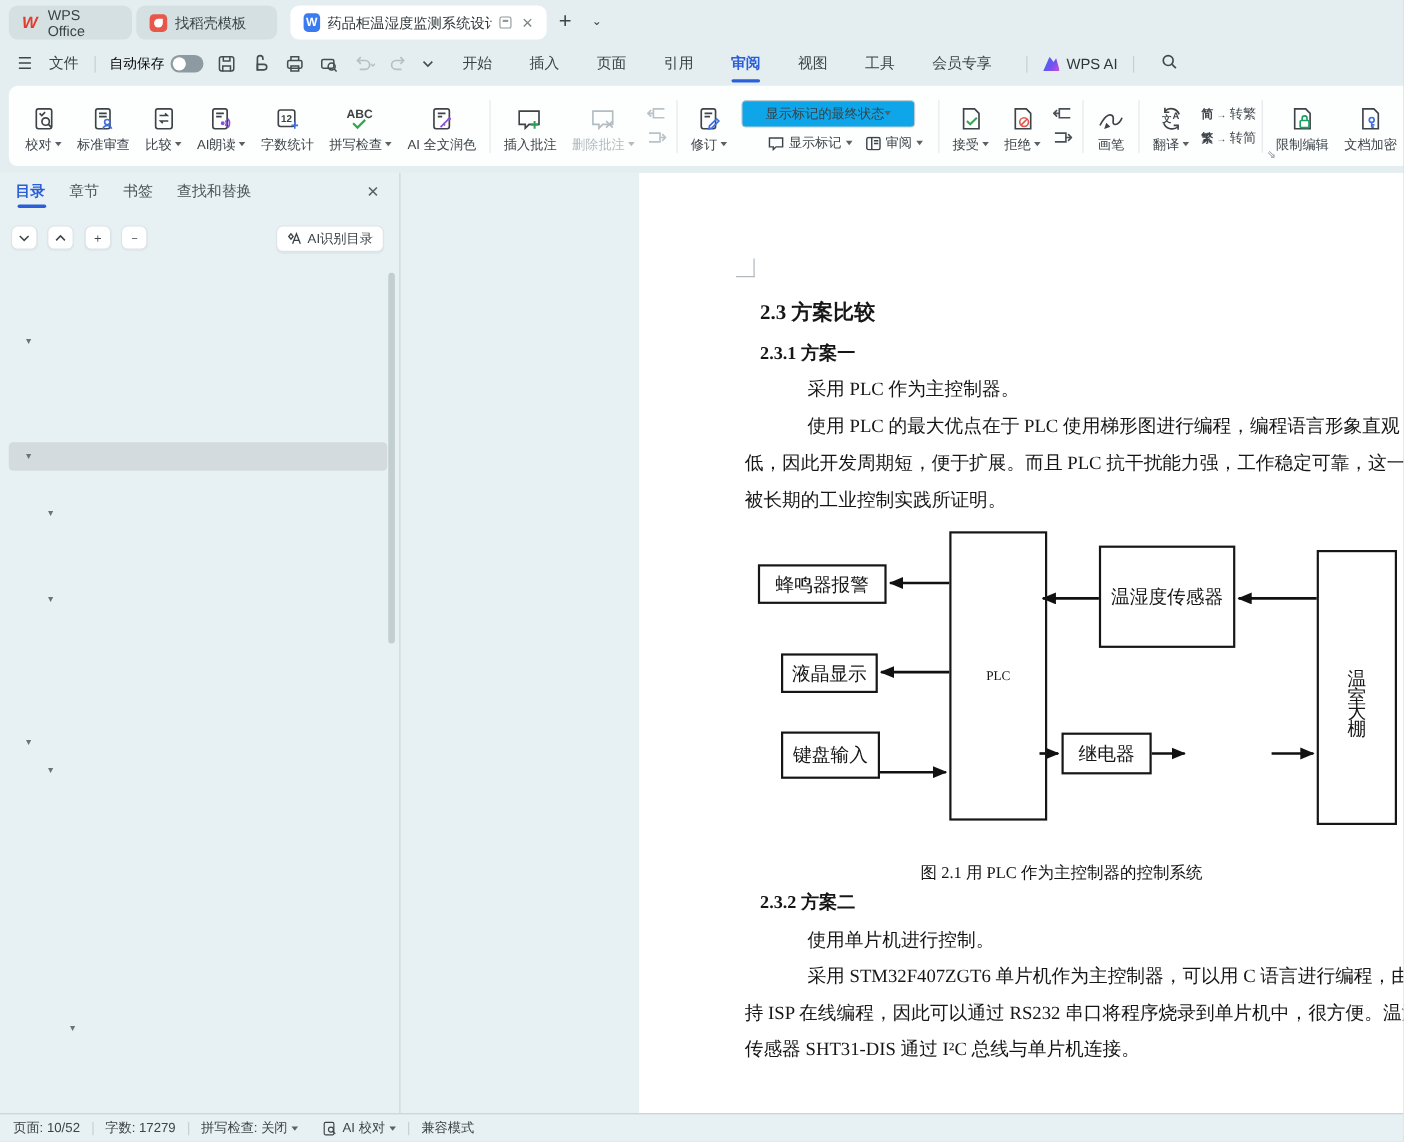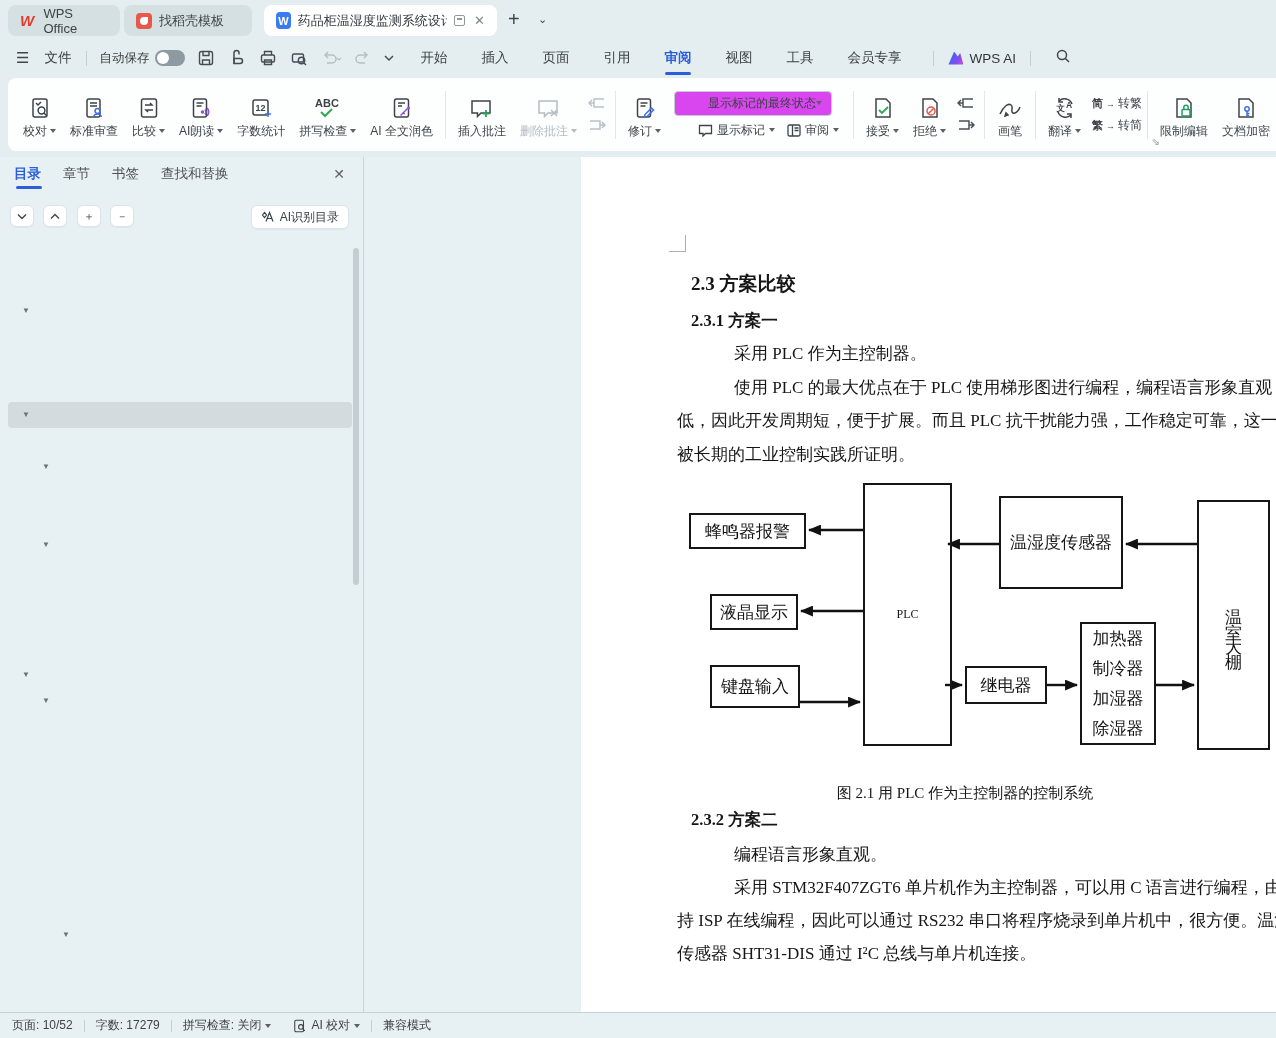--- a/index.html
+++ b/index.html
@@ -22,21 +22,21 @@
   .winicon:after{content:"";position:absolute;left:2px;top:2px;width:5px;height:1.5px;background:#8e989d;}
   .tclose{font-size:13px;color:#7d878c;padding-left:2px;}
   .newtab{position:absolute;top:8px;font-size:20px;color:#3e464b;font-weight:300;}
   .tchev{position:absolute;top:13px;font-size:11px;color:#3e464b;}
 
   
   .menubar{position:absolute;left:0;top:40px;width:1276px;height:36px;display:flex;align-items:center;}
   .hamb{margin-left:16px;font-size:15px;color:#40474c;}
   .filebtn{margin-left:8px;font-size:13.5px;padding:3px 7px;border-radius:4px;}
   .vdiv{width:1px;height:15px;background:#c3ced2;margin:0 8px;}
-  .autosave{font-size:12.5px;color:#404040;margin-left:4px;}
+  .autosave{font-size:12.5px;color:#000000;margin-left:4px;}
   .toggle{width:30px;height:16px;border-radius:9px;background:#8d9aa1;position:relative;margin:0 8px 0 6px;}
   .toggle .knob{position:absolute;left:2px;top:2px;width:12px;height:12px;border-radius:50%;background:#fff;}
   .qicons{display:flex;align-items:center;gap:13px;margin-left:4px;}
   .qicons svg{display:block;}
   .qi{color:#454c52;}
   .qi.dis{color:#b5bfc4;}
   .menulist{display:flex;align-items:center;gap:30px;margin-left:23px;}
   .mitem{font-size:13.5px;color:#3b4247;padding:4px 2px;position:relative;white-space:nowrap;}
   .mitem.active{color:#2b5fd9;font-weight:bold;}
   .mitem.active:after{content:"";position:absolute;left:50%;transform:translateX(-50%);bottom:-4px;width:26px;height:3px;border-radius:2px;background:#2b5fd9;}
@@ -54,22 +54,22 @@
   .rbtn{display:flex;flex-direction:column;align-items:center;justify-content:center;height:64px;padding:0 7px;border-radius:4px;flex:0 0 auto;}
   .rbtn .ric{height:30px;display:flex;align-items:flex-end;color:#3d4347;}
   .rbtn .rlb{font-size:12px;color:#3d4449;display:flex;align-items:center;gap:3px;margin-top:3px;white-space:nowrap;}
   .rbtn.dis .ric,.rbtn.dis .rlb{color:#b3bcc1;}
   .caret{width:0;height:0;border-left:3.5px solid transparent;border-right:3.5px solid transparent;border-top:4px solid #5a6166;}
   .rbtn.dis .caret{border-top-color:#b3bcc1;}
   .minicol{display:flex;flex-direction:column;gap:8px;padding:0 4px;}
   .minibtn{display:flex;align-items:center;gap:3px;color:#4a5156;}
   .minibtn.dis{color:#b9c2c7;}
   .revcol{display:flex;flex-direction:column;gap:6px;margin-left:6px;}
-  .markdrop{width:158px;height:25px;border:1px solid #c2cdd2;border-radius:4px;background:#d946ef;display:flex;
-            align-items:center;justify-content:flex-end;padding:0 9px;font-size:12px;color:#3a4145;}
+  .markdrop{width:158px;height:25px;border:1px solid #c2cdd2;border-radius:4px;background:#0ea5e9;display:flex;
+            align-items:center;justify-content:center;padding:0 9px;font-size:12px;color:#3a4145;}
   .subrow{display:flex;align-items:center;gap:12px;padding-left:24px;}
   .subbtn{display:flex;align-items:center;gap:4px;font-size:12px;color:#3d4449;white-space:nowrap;}
   .stackcol{display:flex;flex-direction:column;gap:5px;margin-left:4px;}
   .stackbtn{display:flex;align-items:center;gap:3px;font-size:12px;color:#3d4449;white-space:nowrap;}
   .cjkic{font-size:11px;font-weight:bold;color:#3d4347;}
   .expand-br{position:absolute;right:116px;bottom:4px;color:#8a9499;font-size:10px;}
 
   
   .sidebar{position:absolute;left:0;top:157px;width:364px;height:855px;background:#e7f0f2;border-right:1px solid #ccd6da;overflow:hidden;}
   .side-tabs{position:absolute;left:14px;top:8px;display:flex;gap:22px;align-items:center;}
@@ -748,30 +748,26 @@
           <line x1="466" y1="528" x2="496" y2="528" marker-end="url(#ah)"></line>
           <line x1="575" y1="528" x2="613" y2="528" marker-end="url(#ah)"></line>
         </g>
       </svg>
       <div class="figbox" style="left:108px;top:356px;width:117px;height:36px;">蜂鸣器报警</div>
       <div class="figbox" style="left:129px;top:437px;width:88px;height:36px;">液晶显示</div>
       <div class="figbox" style="left:129px;top:508px;width:90px;height:43px;">键盘输入</div>
       <div class="figbox" style="left:282px;top:326px;width:89px;height:263px;font-size:12px;">PLC</div>
       <div class="figbox" style="left:418px;top:339px;width:124px;height:93px;">温湿度传感器</div>
       <div class="figbox" style="left:384px;top:509px;width:82px;height:38px;">继电器</div>
-      <div class="figbox multi" style="left:499px;top:465px;width:76px;height:123px;">加热器
-制冷器
-加湿器
-除湿器</div>
       <div class="figbox vert" style="left:616px;top:343px;width:73px;height:250px;">温室大棚</div>
 
       <div class="figcaption" style="left:384px;top:627px;">图 2.1 用 PLC 作为主控制器的控制系统</div>
 
       <div class="dh2" style="left:110px;top:652px;">2.3.2  方案二</div>
-      <div class="dline" style="left:153px;top:686px;">编程语言形象直观。</div>
+      <div class="dline" style="left:153px;top:686px;">使用单片机进行控制。</div>
       <div class="dline" style="left:153px;top:719px;">采用 STM32F407ZGT6 单片机作为主控制器，可以用 C 语言进行编程，由于它</div>
       <div class="dline" style="left:96px;top:752px;">持 ISP 在线编程，因此可以通过 RS232 串口将程序烧录到单片机中，很方便。温湿</div>
       <div class="dline" style="left:96px;top:785px;">传感器 SHT31-DIS 通过 I²C 总线与单片机连接。</div>
     </div>
   </div>
 
   <div class="statusbar">
     <span class="sbitem" style="margin-left:12px;">
         <span>页面: 10/52</span>
       </span>

